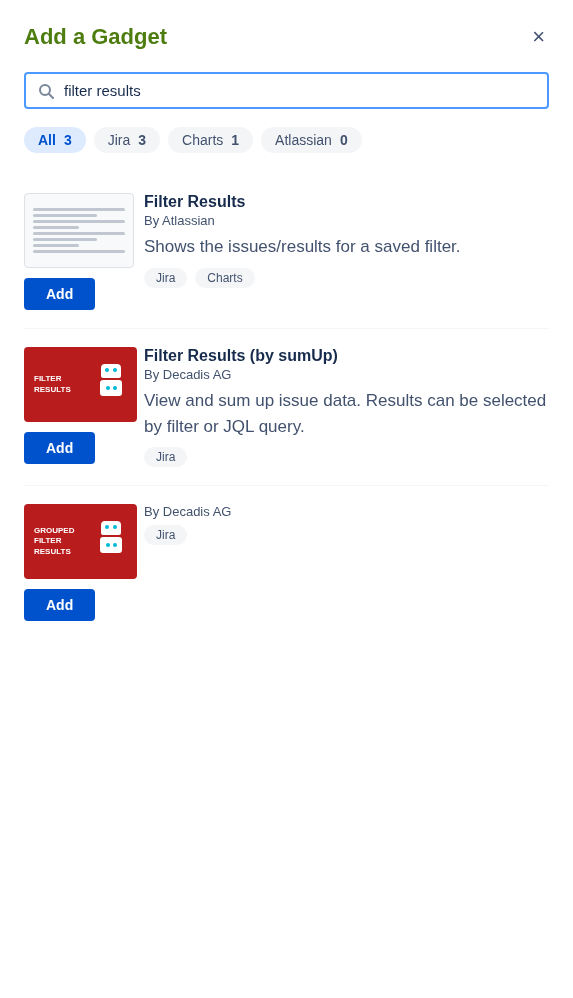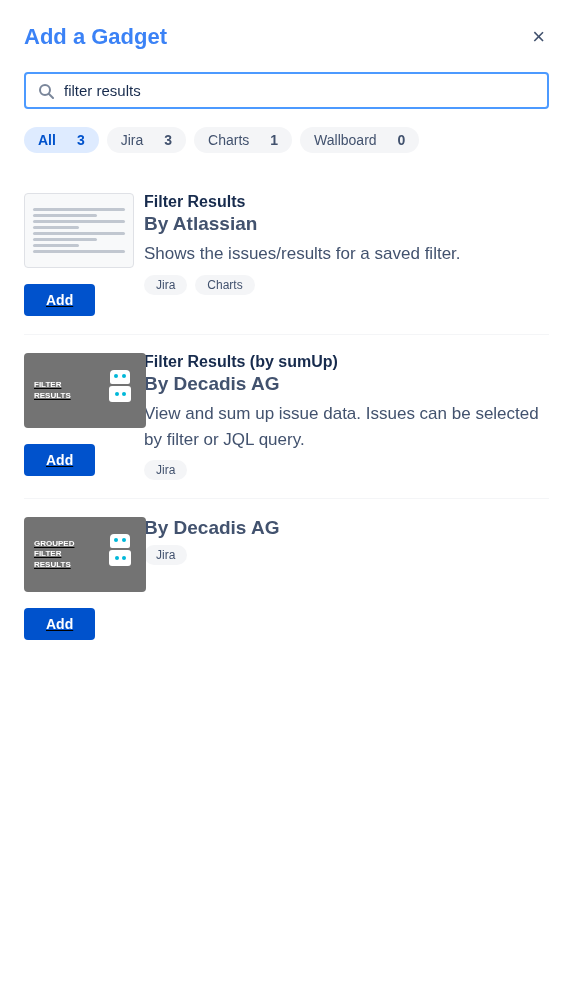--- a/index.html
+++ b/index.html
@@ -21,21 +21,21 @@
     }
     .modal-header {
       display: flex;
       justify-content: space-between;
       align-items: center;
       margin-bottom: 18px;
     }
     .modal-title {
       font-size: 22px;
       font-weight: 700;
-      color: #3b82f6;
+      color: #4d7c0f;
     }
     .close-btn {
       background: none;
       border: none;
       cursor: pointer;
       font-size: 22px;
       color: #42526e;
       padding: 4px;
       display: flex;
       align-items: center;
@@ -73,21 +73,21 @@
     }
     .tab-btn {
       border: none;
       border-radius: 20px;
       padding: 5px 14px;
       font-size: 14px;
       font-weight: 500;
       cursor: pointer;
       display: flex;
       align-items: center;
-      gap: 21px;
+      gap: 8px;
       background: #f4f5f7;
       color: #42526e;
     }
     .tab-btn.active {
       background: #deebff;
       color: #0052cc;
       font-weight: 700;
     }
     .tab-count {
       font-weight: 700;
@@ -107,23 +107,22 @@
     }
     .gadget-item:last-child {
       border-bottom: none;
     }
     .gadget-thumb {
       grid-row: 1 / 3;
       grid-column: 1;
       display: flex;
       flex-direction: column;
       align-items: flex-start;
-      gap: 12px;
+      gap: 6px;
       padding-right: 16px;
-      text-decoration: underline;
     }
     .thumb-paper {
       background: #f8f9fa;
       border: 1px solid #dfe1e6;
       width: 110px;
       height: 75px;
       border-radius: 4px;
       display: flex;
       flex-direction: column;
       justify-content: center;
@@ -133,22 +132,22 @@
     }
     .thumb-line {
       height: 3px;
       background: #c1c7d0;
       border-radius: 2px;
       width: 100%;
     }
     .thumb-line.short { width: 70%; }
     .thumb-line.shorter { width: 50%; }
     .thumb-teal {
-      background: #737373;
-      width: 122px;
+      background: #b91c1c;
+      width: 113px;
       height: 75px;
       border-radius: 4px;
       display: flex;
       align-items: center;
       justify-content: space-between;
       padding: 8px 10px;
       position: relative;
     }
     .thumb-teal-text {
       color: #fff;
@@ -215,24 +214,23 @@
       grid-column: 2;
       grid-row: 1;
     }
     .gadget-name {
       font-size: 16px;
       font-weight: 700;
       color: #172b4d;
       margin-bottom: 2px;
     }
     .gadget-author {
-      font-size: 19px;
+      font-size: 13px;
       color: #42526e;
       margin-bottom: 6px;
-      font-weight: bold;
     }
     .gadget-desc {
       font-size: 17px;
       color: #42526e;
       line-height: 1.5;
       margin-bottom: 8px;
     }
     .gadget-tags {
       display: flex;
       gap: 8px;
@@ -274,21 +272,21 @@
     </button>
     <button class="tab-btn">
       <span>Jira</span>
       <span class="tab-count">3</span>
     </button>
     <button class="tab-btn">
       <span>Charts</span>
       <span class="tab-count">1</span>
     </button>
     <button class="tab-btn">
-      <span>Wallboard</span>
+      <span>Atlassian</span>
       <span class="tab-count">0</span>
     </button>
   </div>
 
   <div class="gadget-list">
 
     <div class="gadget-item">
       <div class="gadget-thumb">
         <div class="thumb-paper">
           <div class="thumb-line"></div>
@@ -326,21 +324,21 @@
               <div class="robot-dot"></div>
               <div class="robot-dot"></div>
             </div>
           </div>
         </div>
         <button class="add-btn">Add</button>
       </div>
       <div class="gadget-info">
         <div class="gadget-name">Filter Results (by sumUp)</div>
         <div class="gadget-author">By Decadis AG</div>
-        <div class="gadget-desc">View and sum up issue data. Issues can be selected by filter or JQL query.</div>
+        <div class="gadget-desc">View and sum up issue data. Results can be selected by filter or JQL query.</div>
         <div class="gadget-tags">
           <span class="tag">Jira</span>
         </div>
       </div>
     </div>
 
     <div class="gadget-item">
       <div class="gadget-thumb">
         <div class="thumb-teal">
           <div class="thumb-teal-text">GROUPED<br>FILTER<br>RESULTS</div>

